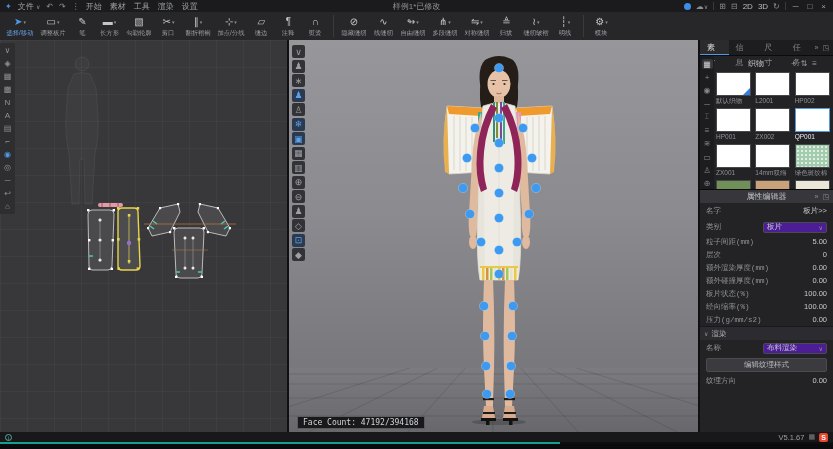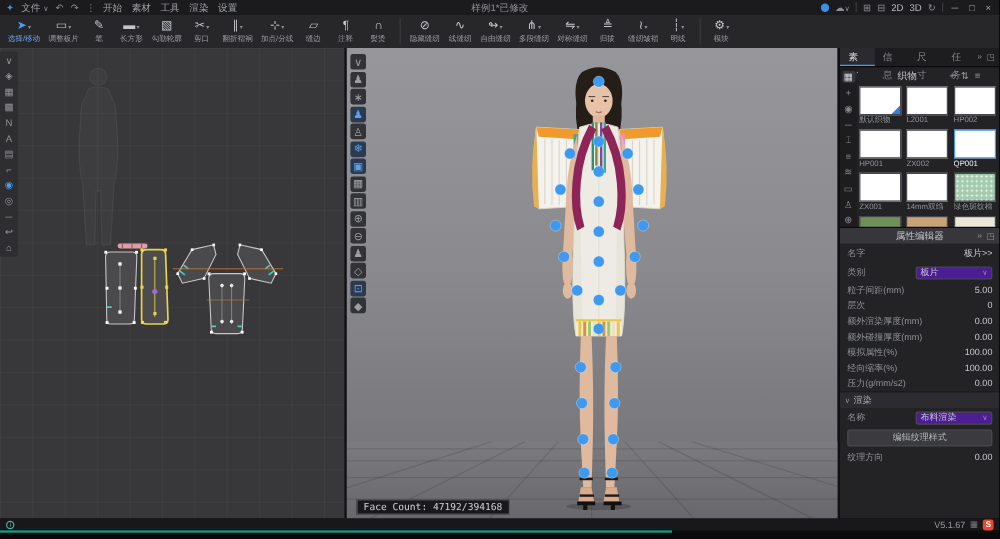--- a/index.html
+++ b/index.html
@@ -73,21 +73,21 @@
   .swatch.selected .swatch-chip{border-color:#4d9ae8;}
   .badged .swatch-chip::after{content:"";position:absolute;right:0;bottom:0;border-style:solid;
       border-width:0 0 7px 7px;border-color:transparent transparent #2f7fe0 transparent;}
   .patterned .swatch-chip::before{content:"";position:absolute;inset:0;
       background-image:radial-gradient(rgba(255,255,255,.65) .8px,transparent 1px);background-size:4px 4px;}
   .prophead{height:13px;background:#36363b;display:flex;align-items:center;justify-content:center;color:#c2c5c9;
             font-size:8px;position:relative;}
   .picons{position:absolute;right:4px;display:flex;gap:4px;color:#8f9296;font-size:7px;}
   .prow{height:13px;display:flex;align-items:center;padding:0 6px;white-space:nowrap;}
   .prow.tall{height:16px;}
-  .plabel{color:#8f9296;overflow:hidden;}
+  .plabel{color:#8f9296;overflow:hidden;font-family:Liberation Mono, monospace;}
   .pvalue{margin-left:auto;color:#c6c9cd;}
   .psection{height:13px;display:flex;align-items:center;gap:3px;padding:0 4px;background:#2c2c30;color:#b4b7bb;
             border-top:1px solid #19191b;}
   .chev{font-size:6px;color:#8f9296;}
   .dd-box{margin-left:auto;width:64px;height:11px;background:#4c1d95;border:1px solid #4a4a4f;border-radius:2px;
           display:flex;align-items:center;padding:0 3px;color:#c6c9cd;box-sizing:border-box;}
   .dd-box .chev{margin-left:auto;}
   .fullbtn{margin:2px 6px;height:12px;background:#3a3a3f;border:1px solid #4a4a4f;border-radius:2px;
            display:flex;align-items:center;justify-content:center;color:#b4b7bb;}
   .checkbox{width:8px;height:8px;background:#2a2a2e;border:1px solid #55555a;border-radius:1px;margin-right:3px;box-sizing:border-box;}
@@ -700,21 +700,21 @@
               <span class="plabel">额外渲染厚度(mm)</span>
               <span class="pvalue">0.00</span>
             </div>
 
             <div class="prow">
               <span class="plabel">额外碰撞厚度(mm)</span>
               <span class="pvalue">0.00</span>
             </div>
 
             <div class="prow">
-              <span class="plabel">模拟属性(%)</span>
+              <span class="plabel">板片状态(%)</span>
               <span class="pvalue">100.00</span>
             </div>
 
             <div class="prow">
               <span class="plabel">经向缩率(%)</span>
               <span class="pvalue">100.00</span>
             </div>
 
             <div class="prow">
               <span class="plabel">压力(g/mm/s2)</span>

